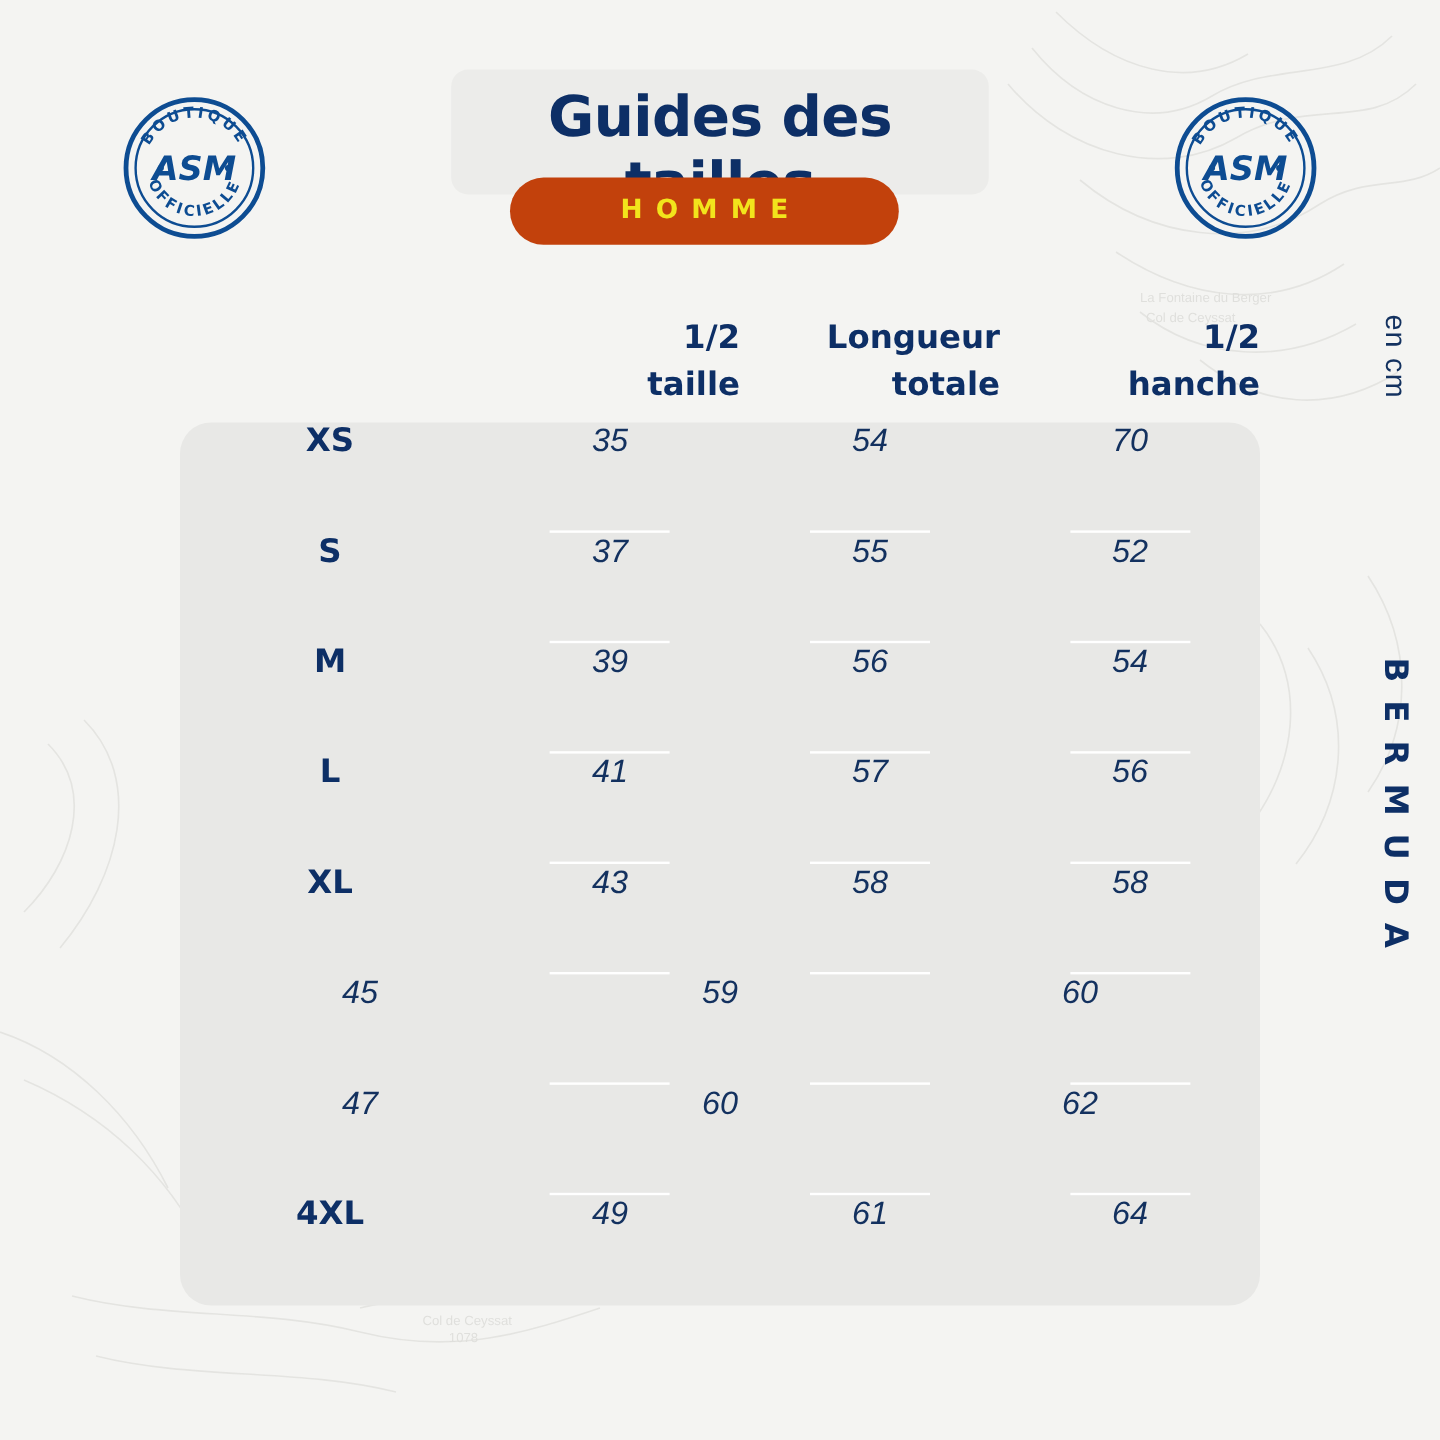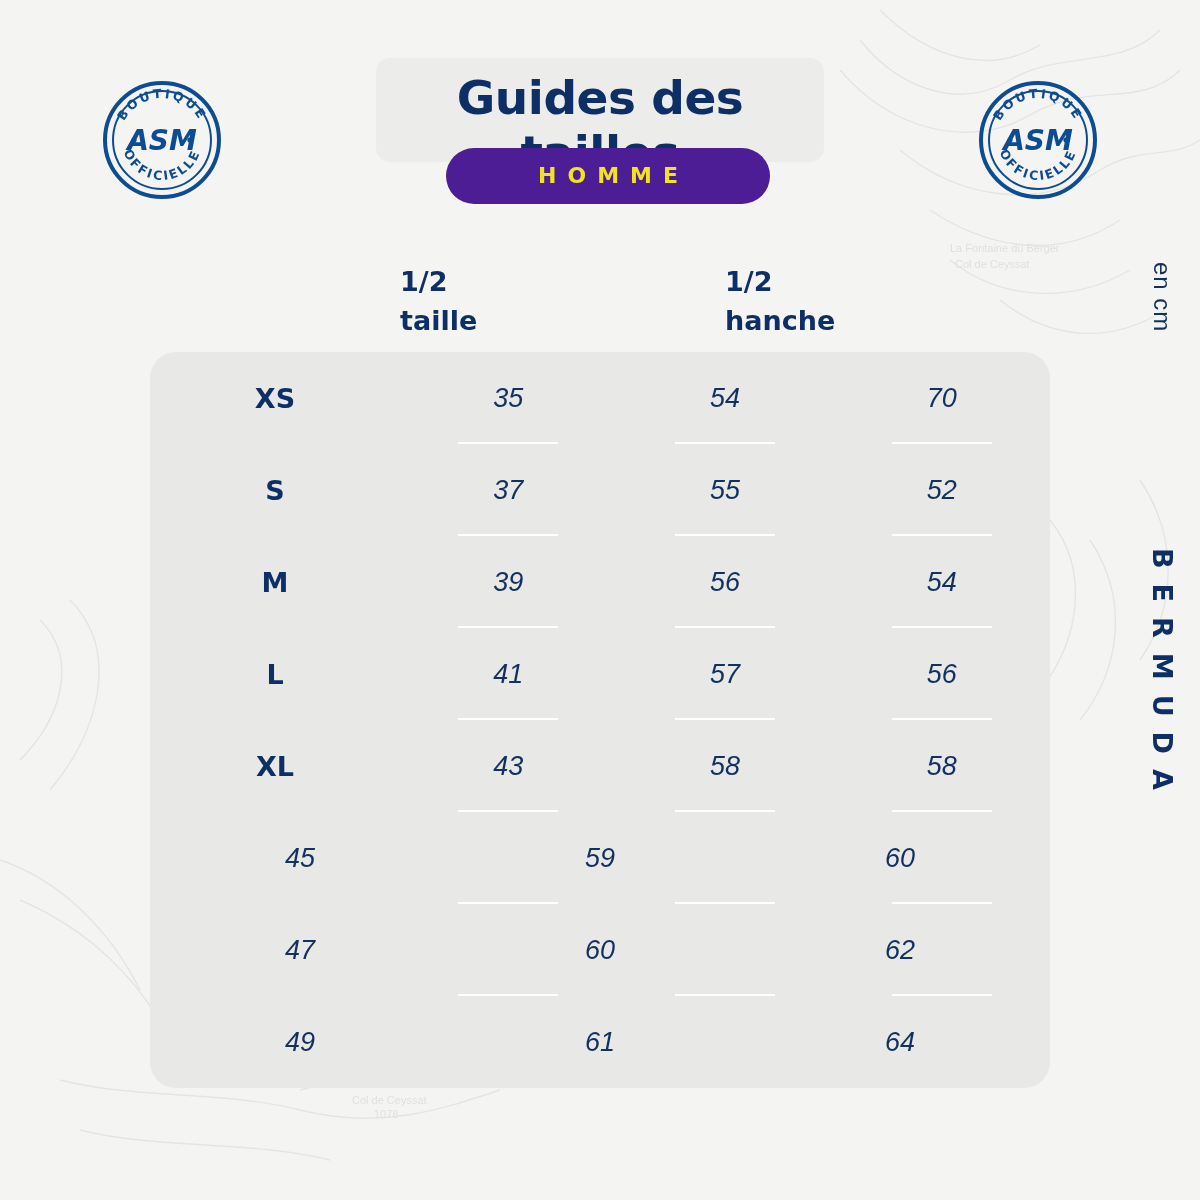--- a/index.html
+++ b/index.html
@@ -57,25 +57,25 @@
     width: 448px;
     text-align: center;
     font-family: "DejaVu Sans", sans-serif;
     font-weight: bold;
     font-size: 47px;
     letter-spacing: -0.5px;
     color: #0d2f66;
   }
   .subtitle-pill {
     position: absolute;
-    left: 446px;
+    left: 425px;
     top: 148px;
     width: 324px;
     height: 56px;
-    background: #4c1d95;
+    background: #c2410c;
     border-radius: 28px;
   }
   .subtitle-pill span {
     display: block;
     width: 100%;
     text-align: center;
     line-height: 56px;
     font-family: "DejaVu Sans", sans-serif;
     font-weight: bold;
     font-size: 22px;
@@ -88,21 +88,21 @@
   .col-headers {
     position: absolute;
     top: 262px;
     left: 150px;
     width: 900px;
     display: flex;
   }
   .col-headers .ch-spacer { width: 250px; }
   .col-headers .ch {
     flex: 1;
-    text-align: left;
+    text-align: right;
     font-family: "DejaVu Sans", sans-serif;
     font-weight: bold;
     font-size: 27px;
     line-height: 1.45;
     color: #0d2f66;
   }
 
   
   .table-card {
     position: absolute;
@@ -118,21 +118,20 @@
     position: absolute;
     left: 150px;
     top: 352px;
     width: 900px;
     height: 736px;
   }
   .row {
     position: relative;
     height: 92px;
     display: flex;
-    align-items: center;
   }
   .row .size-cell {
     width: 250px;
     text-align: center;
     font-family: "DejaVu Sans", sans-serif;
     font-weight: bold;
     font-size: 27px;
     color: #0d2f66;
   }
   .row .val-cell {
@@ -260,20 +259,24 @@
     <span>HOMME</span>
   </div>
 
   <div class="col-headers">
     <div class="ch-spacer"></div>
     <div class="ch">
       <div>1/2</div>
       <div>taille</div>
     </div>
     <div class="ch">
+      <div>Longueur</div>
+      <div>totale</div>
+    </div>
+    <div class="ch">
       <div>1/2</div>
       <div>hanche</div>
     </div>
   </div>
 
   <div class="table-card"></div>
 
   <div class="rows">
 
     <div class="row">
@@ -394,20 +397,21 @@
         <div class="sep-wrap">
             <div class="sep"></div>
           </div>
         <div class="sep-wrap">
             <div class="sep"></div>
           </div>
       </div>
     </div>
 
     <div class="row">
+      <div class="size-cell">4XL</div>
       <div class="val-cell">49</div>
       <div class="val-cell">61</div>
       <div class="val-cell">64</div>
 
     </div>
 
   </div>
 
   <div class="unit-label">en cm</div>
   <div class="vertical-word">BERMUDA</div>

